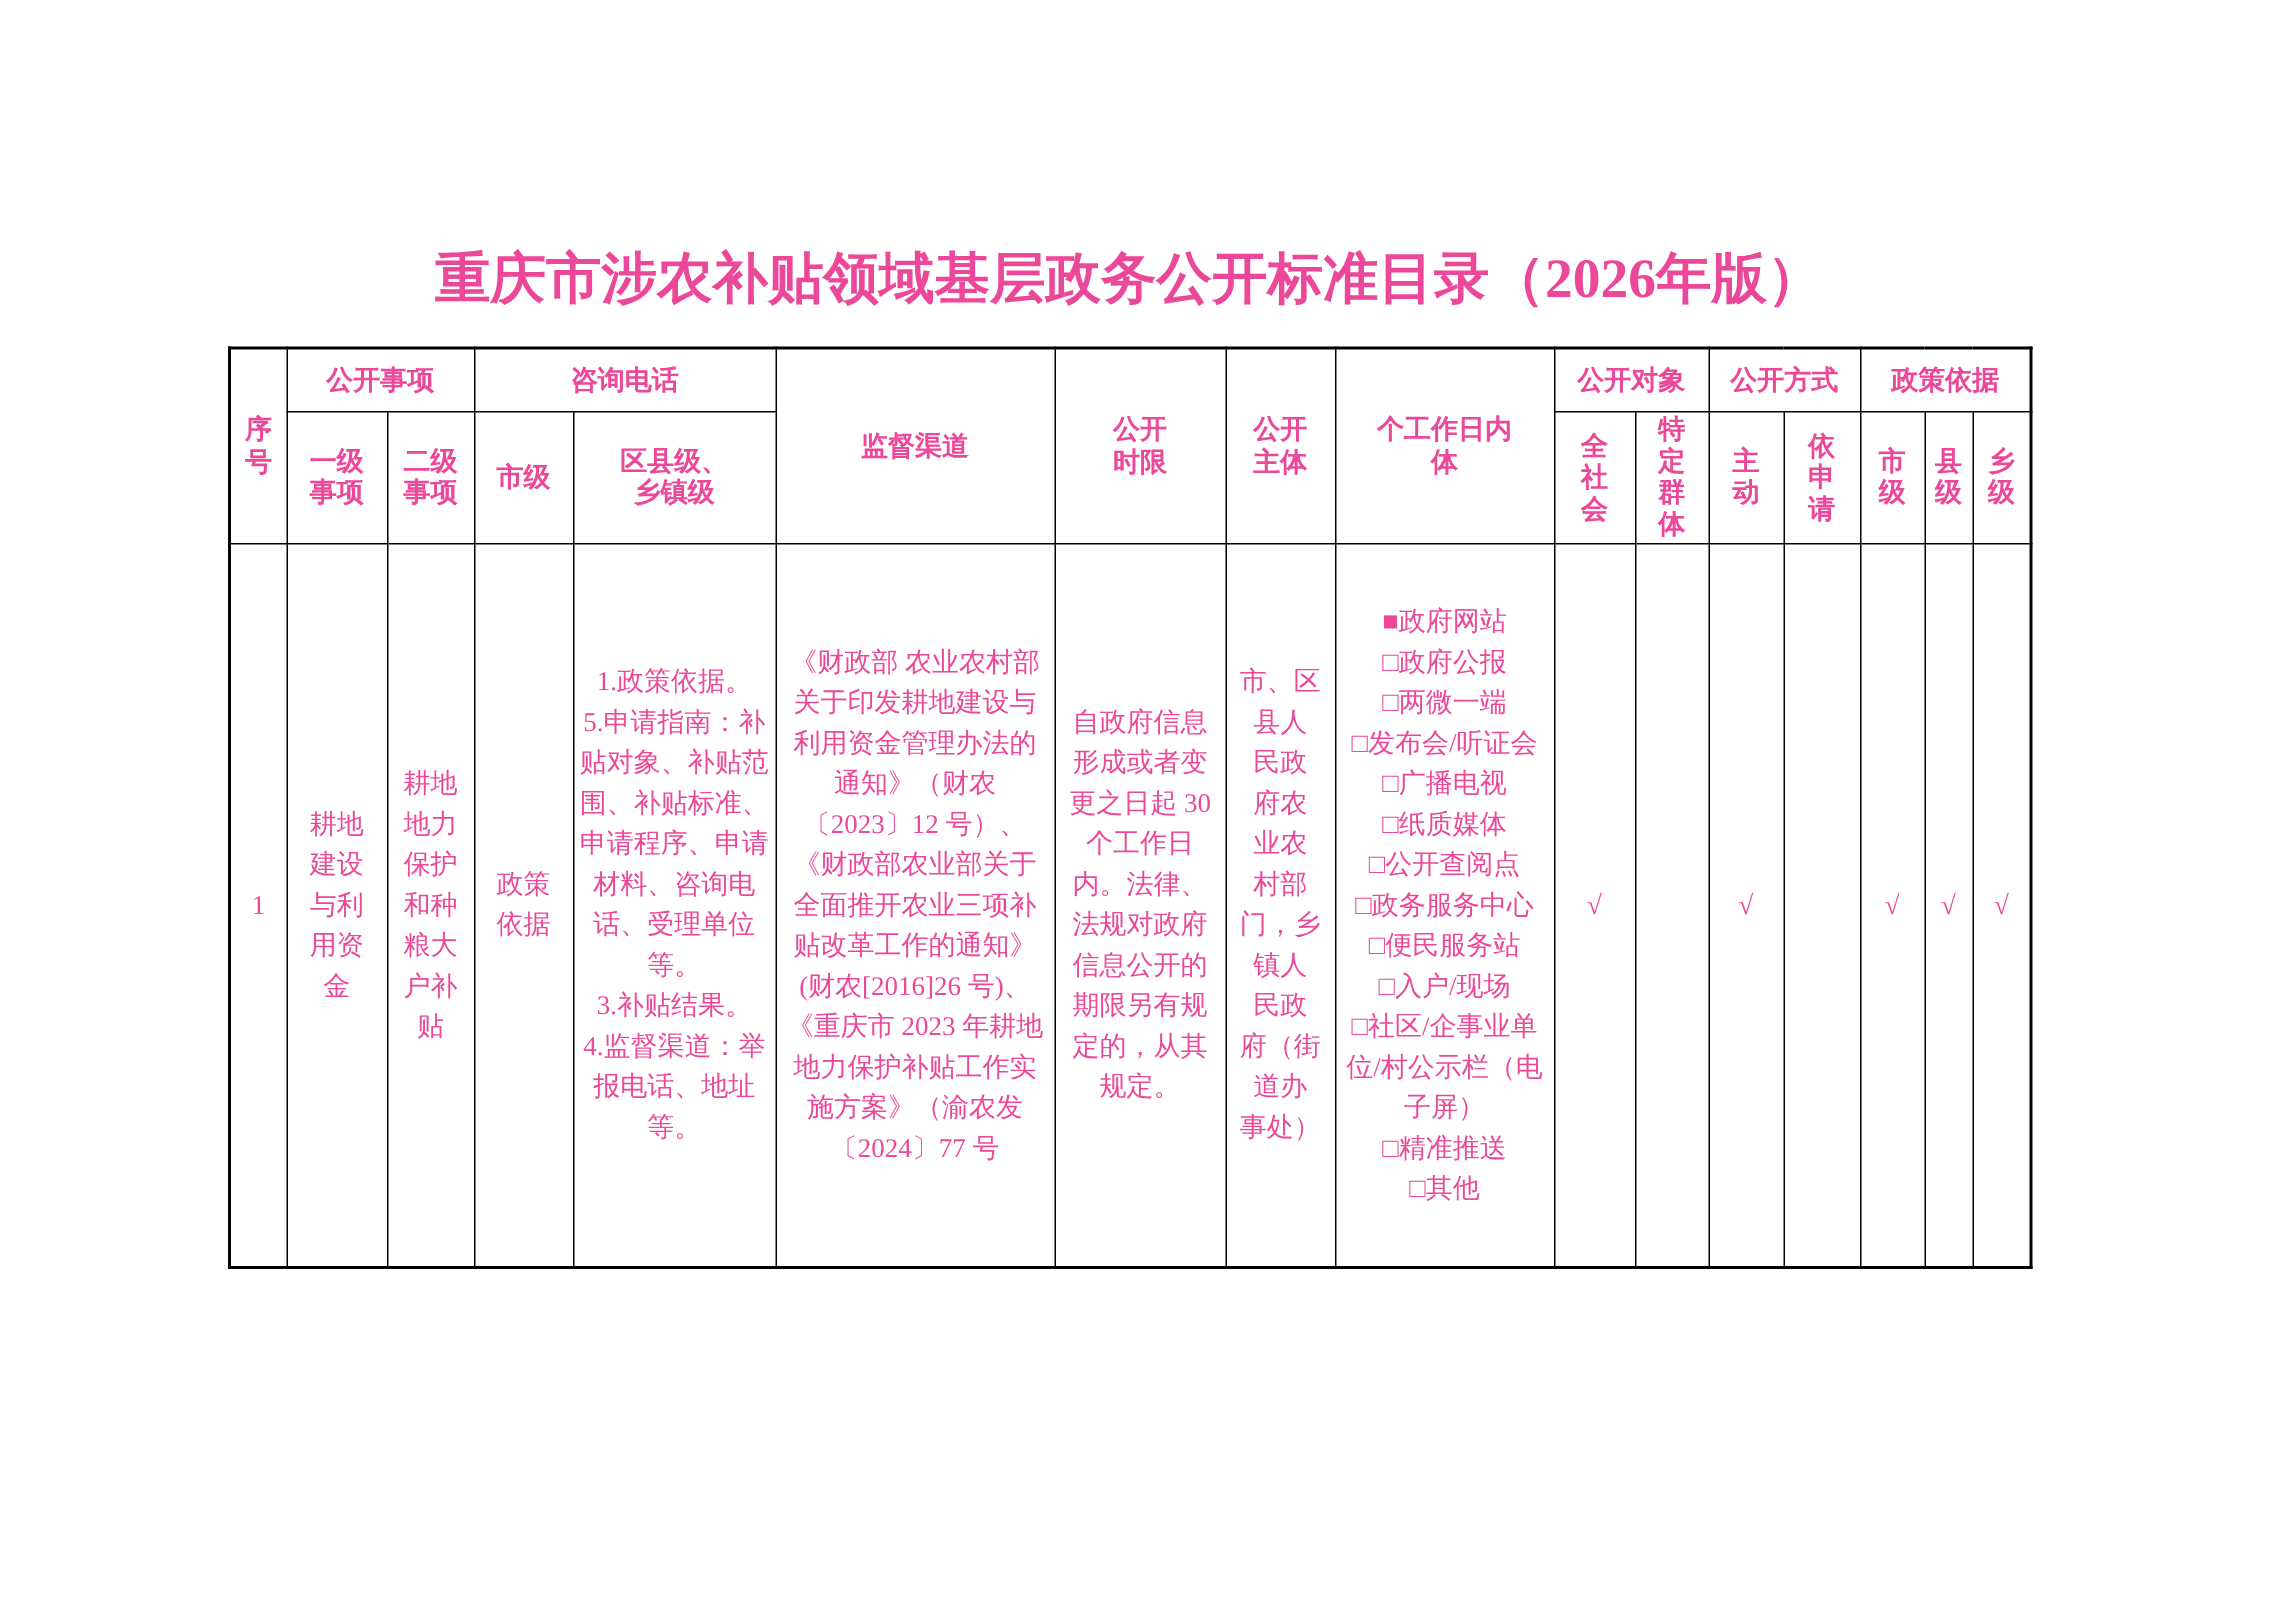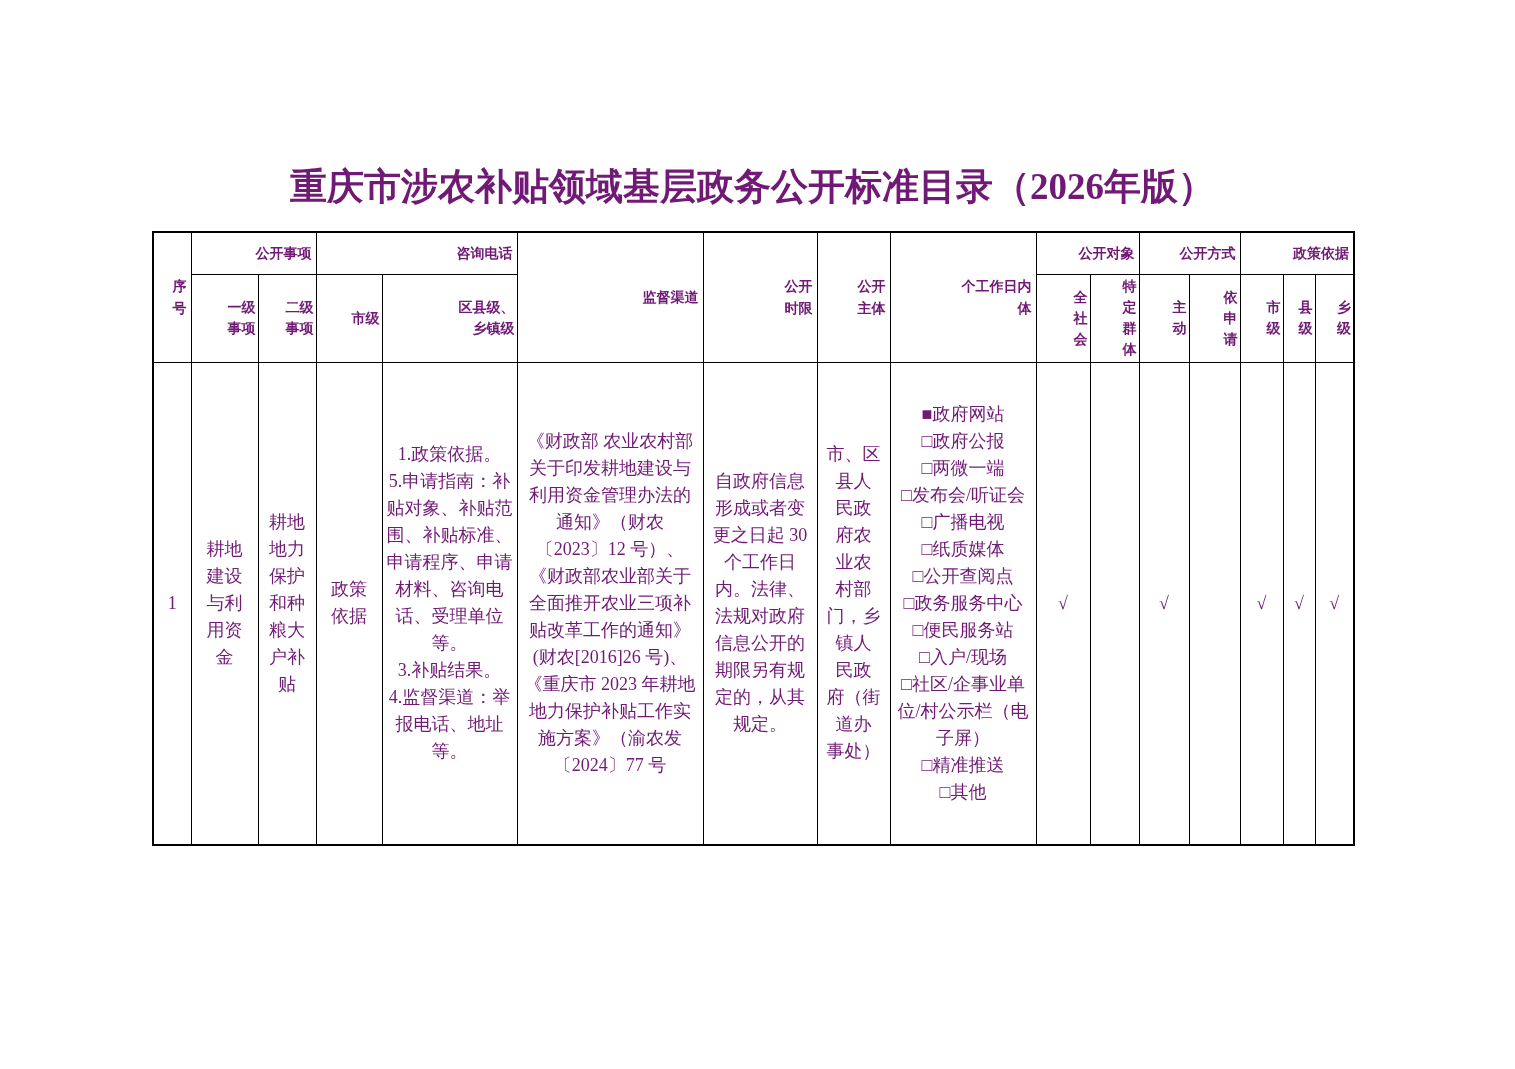--- a/index.html
+++ b/index.html
@@ -3,21 +3,21 @@
 <meta charset="utf-8">
 <style>
   * { box-sizing: border-box; }
   html, body { margin: 0; padding: 0; background: #ffffff; }
   .page {
     position: relative;
     width: 1515px;
     height: 1069px;
     background: #ffffff;
     overflow: hidden;
-    color: #701a75;
+    color: #ec4899;
   }
   .doc-title {
     position: absolute;
     left: 152px;
     top: 162px;
     width: 1201px;
     margin: 0;
     text-align: center;
     font-family: "Liberation Serif", "DejaVu Serif", serif;
     font-weight: bold;
@@ -40,23 +40,22 @@
     padding: 2px 4px;
     vertical-align: middle;
     text-align: center;
     white-space: pre-line;
     overflow: hidden;
     font-weight: normal;
   }
   .catalog th {
     font-family: "Liberation Sans", "DejaVu Sans", sans-serif;
     font-weight: bold;
-    font-size: 14px;
+    font-size: 18px;
     line-height: 22px;
-    text-align: right;
   }
   .catalog tr.hrow1 { height: 42px; }
   .catalog tr.hrow2 { height: 88px; }
   .catalog tr.hrow2 th { line-height: 21px; padding: 0 2px; }
   .catalog tr.drow  { height: 483px; }
   .catalog td {
     font-family: "Liberation Serif", "DejaVu Serif", serif;
     font-size: 18px;
     line-height: 27px;
   }

